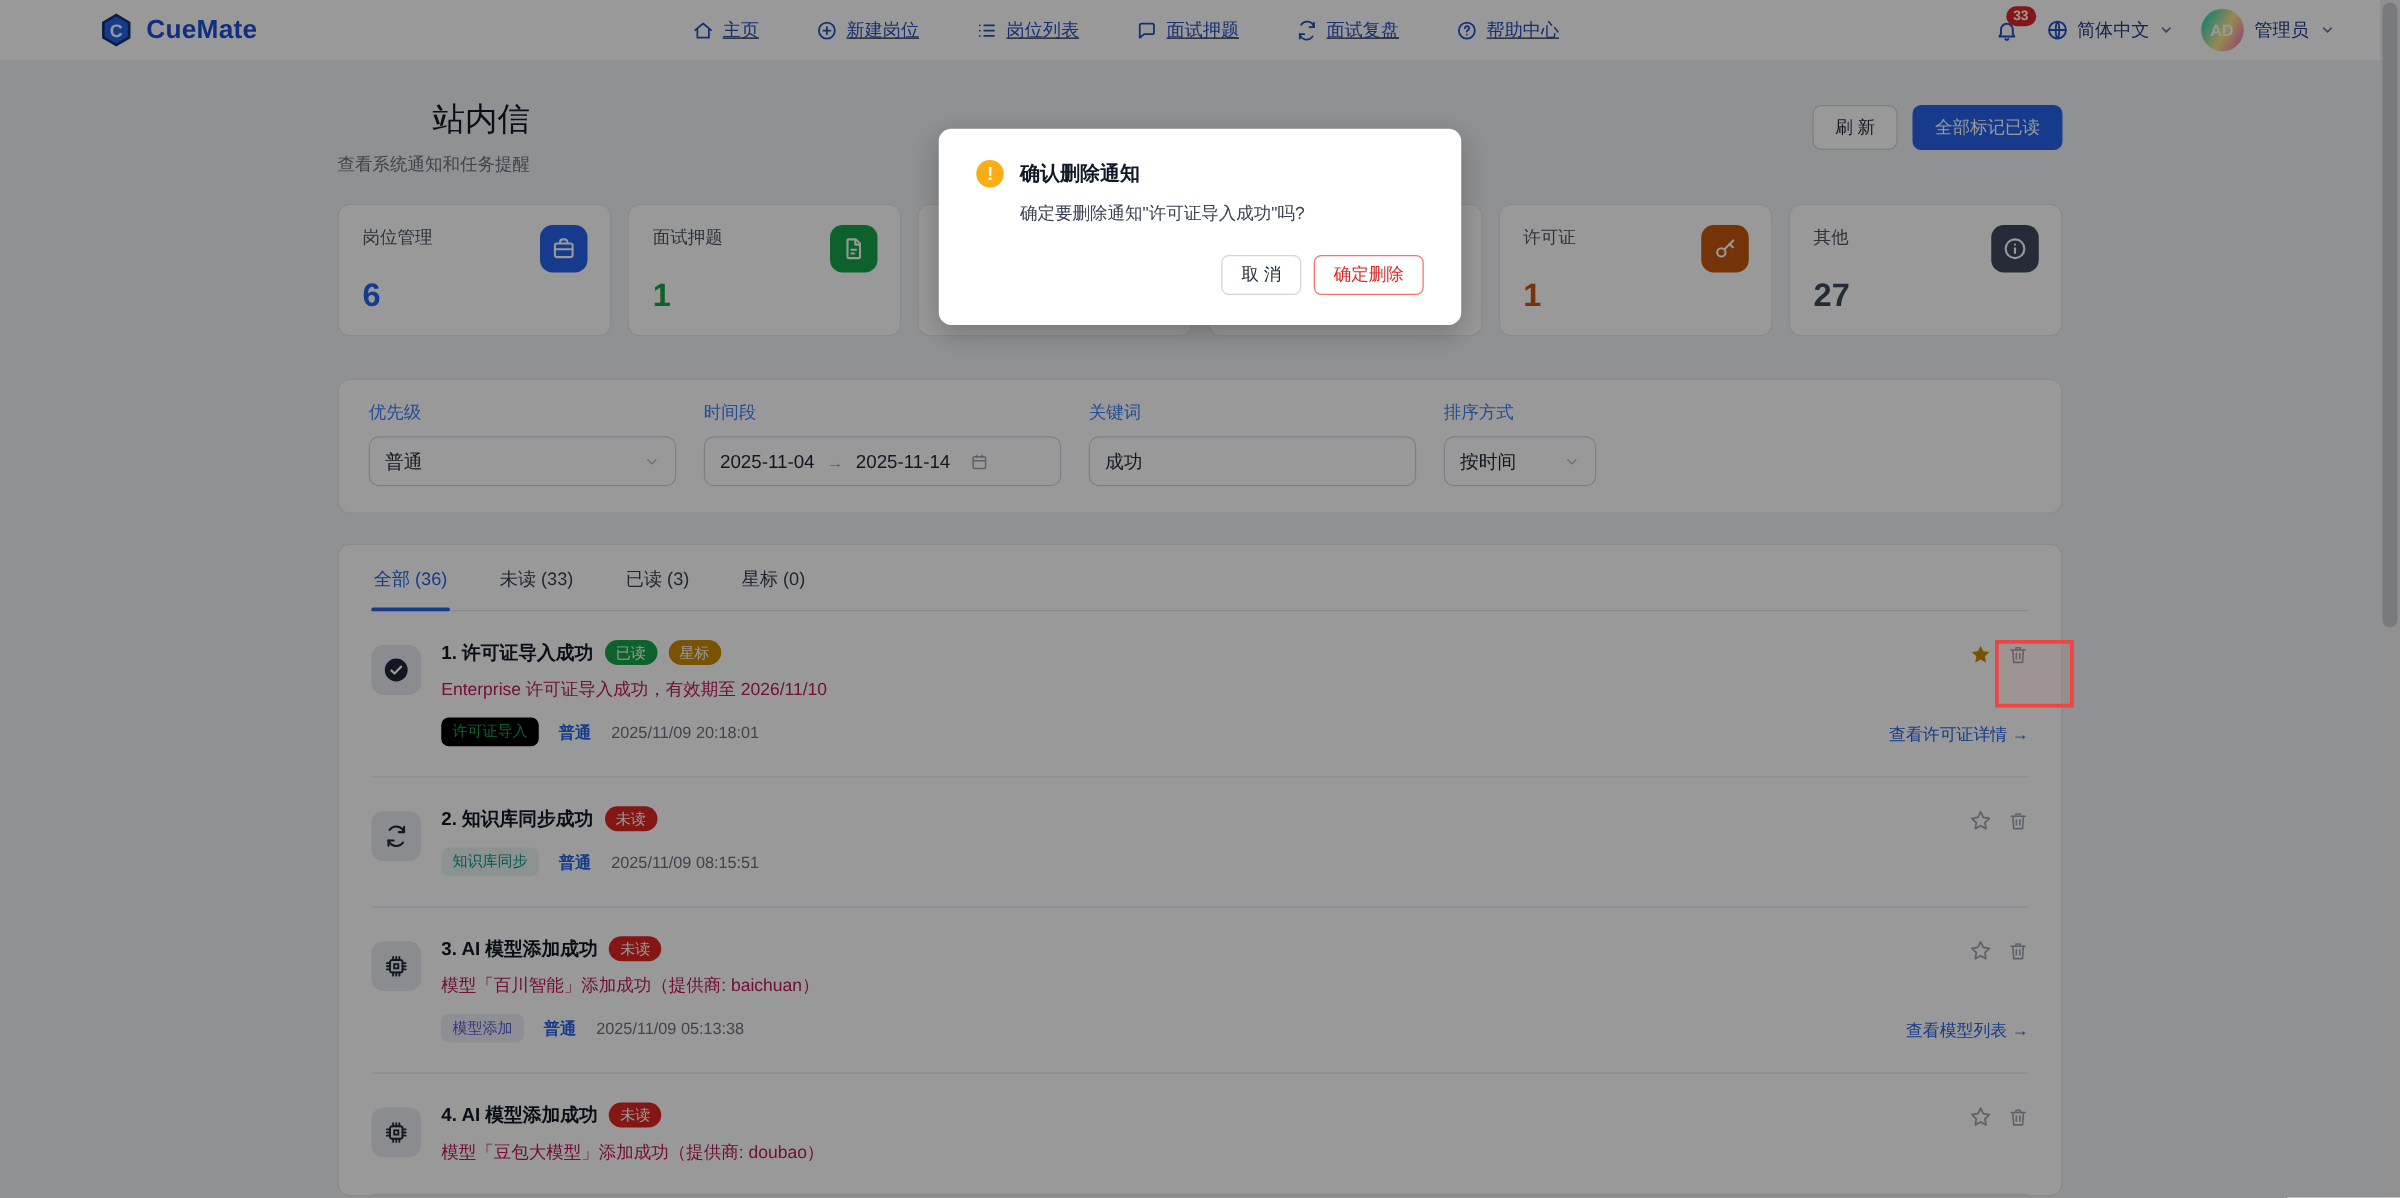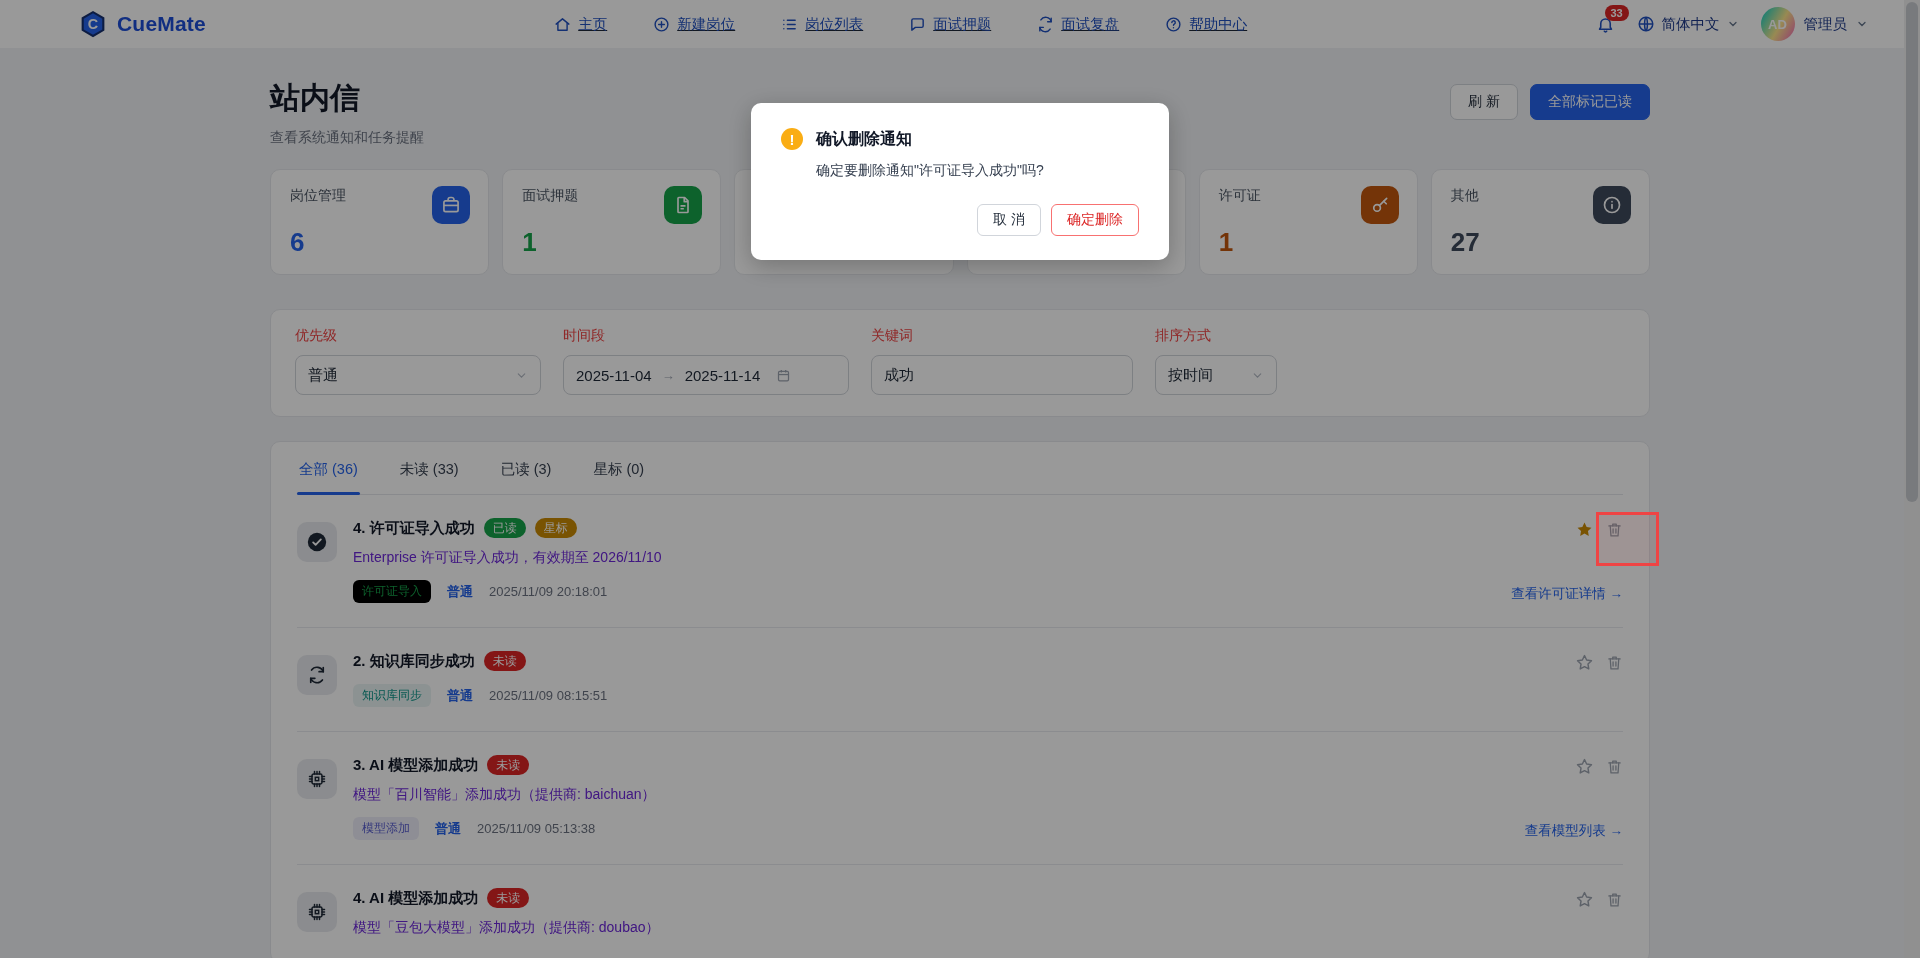--- a/index.html
+++ b/index.html
@@ -33,21 +33,21 @@
     display:flex; align-items:center; justify-content:center;
     background:linear-gradient(120deg,#2dd4bf 10%,#fde68a 55%,#f472b6 95%);
   }
   .user-role { color:#1e3a8a; font-size:14.5px; }
   .chev { color:#64748b; }
 
   
   .main { width:1380px; margin:0 auto; padding-top:30px; position:relative; z-index:1; }
 
   .page-head { display:flex; justify-content:space-between; align-items:flex-start; }
-  .page-title { font-size:30px; font-weight:bold; color:#111827; }
+  .page-title { font-size:26px; font-weight:normal; color:#111827;text-align:right; }
   .page-sub { font-size:14px; color:#6b7280; margin-top:10px; }
   .head-actions { display:flex; gap:12px; margin-top:6px; }
   .btn { border-radius:7px; font-size:14px; cursor:pointer; display:inline-flex; align-items:center; justify-content:center; }
   .btn-default { background:#fff; border:1px solid #d1d5db; color:#1f2937; padding:8px 17px; }
   .btn-primary { background:#2563eb; border:1px solid #2563eb; color:#fff; padding:8px 17px; }
 
   
   .stats { display:flex; gap:13px; margin-top:22px; }
   .stat-card {
     flex:1; background:#fff; border:1px solid #e5e7eb; border-radius:10px;
@@ -57,21 +57,21 @@
   .stat-icon {
     position:absolute; top:16px; right:18px; width:38px; height:38px; border-radius:10px;
     display:flex; align-items:center; justify-content:center; color:#fff;
   }
   .stat-value { font-size:26px; font-weight:bold; margin-top:22px; }
 
   
   .filter-card { background:#fff; border:1px solid #e5e7eb; border-radius:10px; margin-top:34px; padding:17px 24px 21px; }
   .filter-row { display:flex; gap:22px; }
   .f-col { display:flex; flex-direction:column; }
-  .f-label { font-size:14px; color:#ef4444; margin-bottom:10px; }
+  .f-label { font-size:14px; color:#3b82f6; margin-bottom:10px; }
   .f-control {
     height:40px; border:1px solid #d1d5db; border-radius:8px; background:#fff;
     display:flex; align-items:center; padding:0 12px; font-size:15px; color:#1f2937; cursor:pointer;
   }
   .f-select { justify-content:space-between; }
   .f-caret { color:#b3b9c4; }
   .daterange { gap:10px; }
   .date-arrow { color:#9ca3af; font-size:13px; }
   .cal-icon { color:#9ca3af; margin-left:6px; }
   .f-buttons { display:flex; align-items:flex-end; gap:13px; }
@@ -86,21 +86,21 @@
 
   .n-row { display:flex; gap:16px; padding:23px 0 24px; border-bottom:1px solid #e8eaef; }
   .n-icon {
     width:40px; height:40px; border-radius:10px; background:#e8eaee; color:#1f2937;
     display:flex; align-items:center; justify-content:center; flex:none; margin-top:4px;
   }
   .n-main { flex:1; min-width:0; }
   .n-title-row { display:flex; align-items:center; gap:9px; }
   .n-title { font-size:15px; font-weight:bold; color:#111827; }
   .pill { font-size:12px; color:#fff; padding:2px 9px; border-radius:999px; line-height:16px; }
-  .n-body { font-size:14px; color:#6d28d9; margin-top:11px; }
+  .n-body { font-size:14px; color:#be185d; margin-top:11px; }
   .n-meta { display:flex; align-items:center; gap:16px; margin-top:13px; }
   .n-tag { font-size:12px; padding:3px 9px; border-radius:6px; }
   .n-priority { font-size:13px; font-weight:bold; color:#2563eb; }
   .n-time { font-size:13px; color:#6b7280; }
   .n-side { display:flex; flex-direction:column; justify-content:space-between; align-items:flex-end; flex:none; }
   .n-actions { display:flex; align-items:center; gap:12px; margin-top:2px; }
   .icon-btn { color:#9ca3af; cursor:pointer; background:none; border:none; padding:0; }
   .star-filled { color:#ca8a04; }
   .n-link { font-size:13.5px; color:#2563eb; cursor:pointer; white-space:nowrap; }
 
@@ -376,21 +376,21 @@
 
     <div class="n-row">
       <div class="n-icon">
         <svg width="22" height="22" viewBox="0 0 24 24">
             <circle cx="12" cy="12" r="10" fill="#1f2937"></circle>
             <path d="M7.8 12.4l2.7 2.7 5.7-5.9" fill="none" stroke="#fff" stroke-width="2" stroke-linecap="round" stroke-linejoin="round"></path>
           </svg>
       </div>
       <div class="n-main">
         <div class="n-title-row">
-          <span class="n-title">4. 许可证导入成功</span>
+          <span class="n-title">1. 许可证导入成功</span>
           <span class="pill" style="background-color: rgb(22, 163, 74);">已读</span>
           <span class="pill" style="background-color: rgb(202, 138, 4);">星标</span>
         </div>
         <div class="n-body">Enterprise 许可证导入成功，有效期至 2026/11/10</div>
         <div class="n-meta">
           <span class="n-tag" style="color: rgb(22, 163, 74); background-color: #000000; font-family: Liberation Serif, serif;">许可证导入</span>
           <span class="n-priority">普通</span>
           <span class="n-time">2025/11/09 20:18:01</span>
         </div>
       </div>

